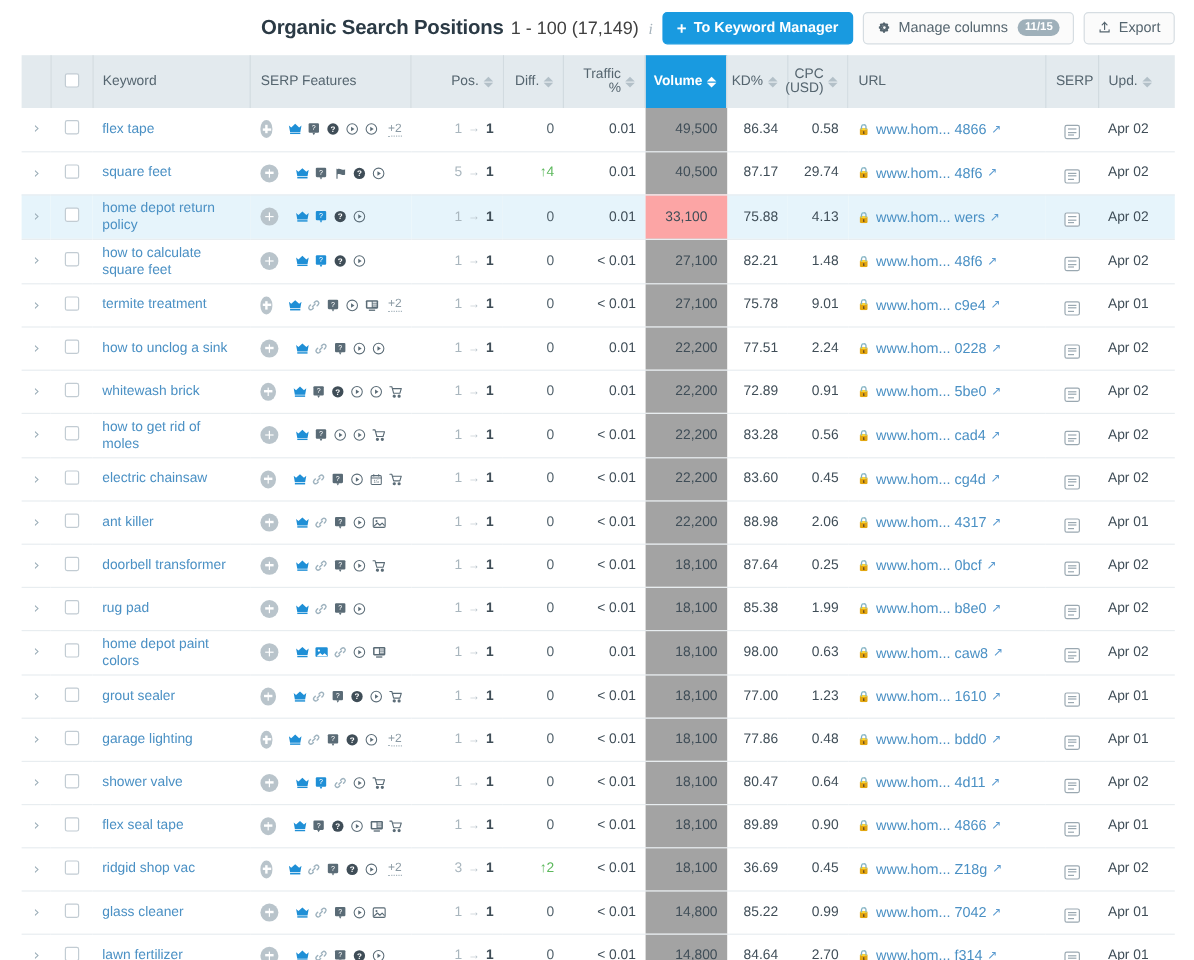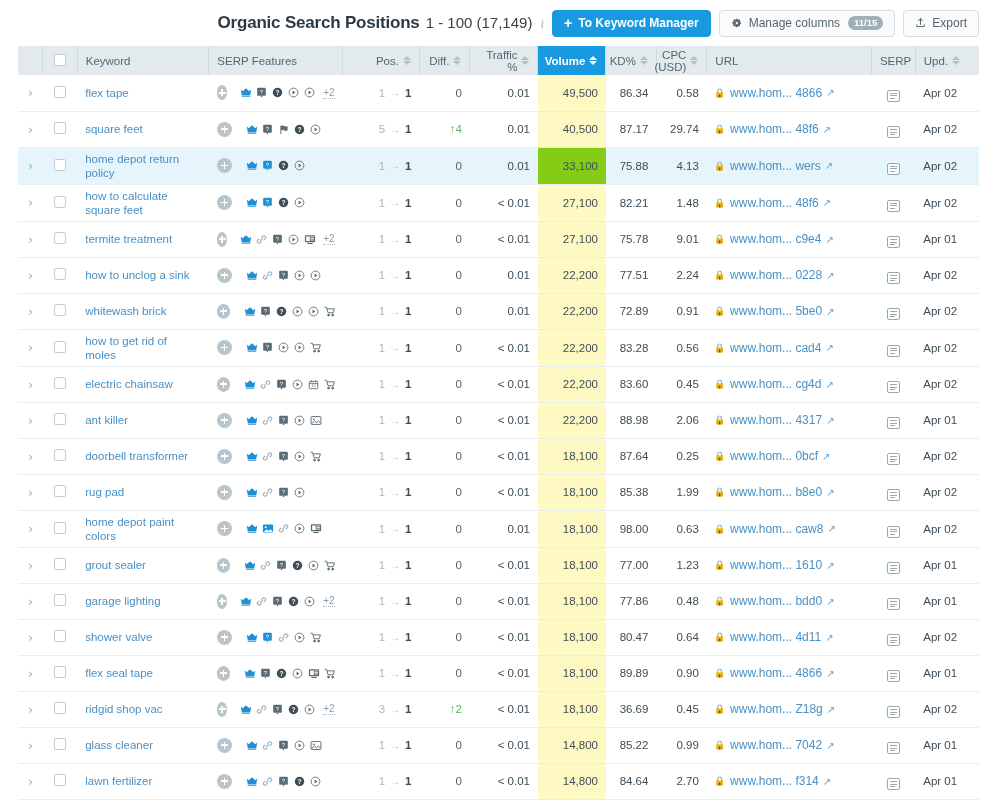--- a/index.html
+++ b/index.html
@@ -48,21 +48,21 @@
     border-radius: 9px; padding: 2px 6px; line-height: 1; margin-left: 2px;
   }
   .ico { display: inline-block; line-height: 0; }
 
   
   .table-wrap { padding: 0 16px 0 18px; }
   table { width: 961px; border-collapse: collapse; table-layout: fixed; }
 
   thead th {
     background: #e3eaee;
-    height: 29px;
+    height: 44px;
     font-size: 11.5px; font-weight: normal; color: #55656f;
     padding: 0 8px; text-align: left;
     border-right: 1px solid #d2dbe0;
     vertical-align: middle;
   }
   thead th:last-child { border-right: none; }
   thead th.num { text-align: right; margin-top: 15px; }
   thead th.sorted {
     background: #199ae0; color: #ffffff; font-weight: bold;
   }
@@ -78,22 +78,22 @@
   .sorter i.dn { border-top: 4.5px solid #b3c0c8; }
   .sorted .sorter i.up { border-bottom-color: #ffffff; }
   .sorted .sorter i.dn { border-top-color: #ffffff; }
 
   tbody tr { border-bottom: 1px solid #e8edf0; }
   tbody tr.hl { background: #e6f4fb; }
   tbody td {
     height: 36px; padding: 4px 8px;
     font-size: 11.5px; color: #55656f; vertical-align: middle;
   }
-  tbody td.volcol { background: #fef9c3; }
-  tbody tr.hl td.volcol { background: #84cc16; }
+  tbody td.volcol { background: #a3a3a3; }
+  tbody tr.hl td.volcol { background: #fca5a5; text-align: center; }
   td.num { text-align: right; font-size: 11.5px; color: #3f4d57; }
 
   
   .expander {
     color: #9fb0ba; font-size: 13px; cursor: pointer; padding-left: 2px;
     font-family: "DejaVu Sans", sans-serif;
   }
   .cb {
     width: 12px; height: 12px; border: 1px solid #c2ccd3; background: #fff;
     border-radius: 2px; display: inline-block; cursor: pointer;

